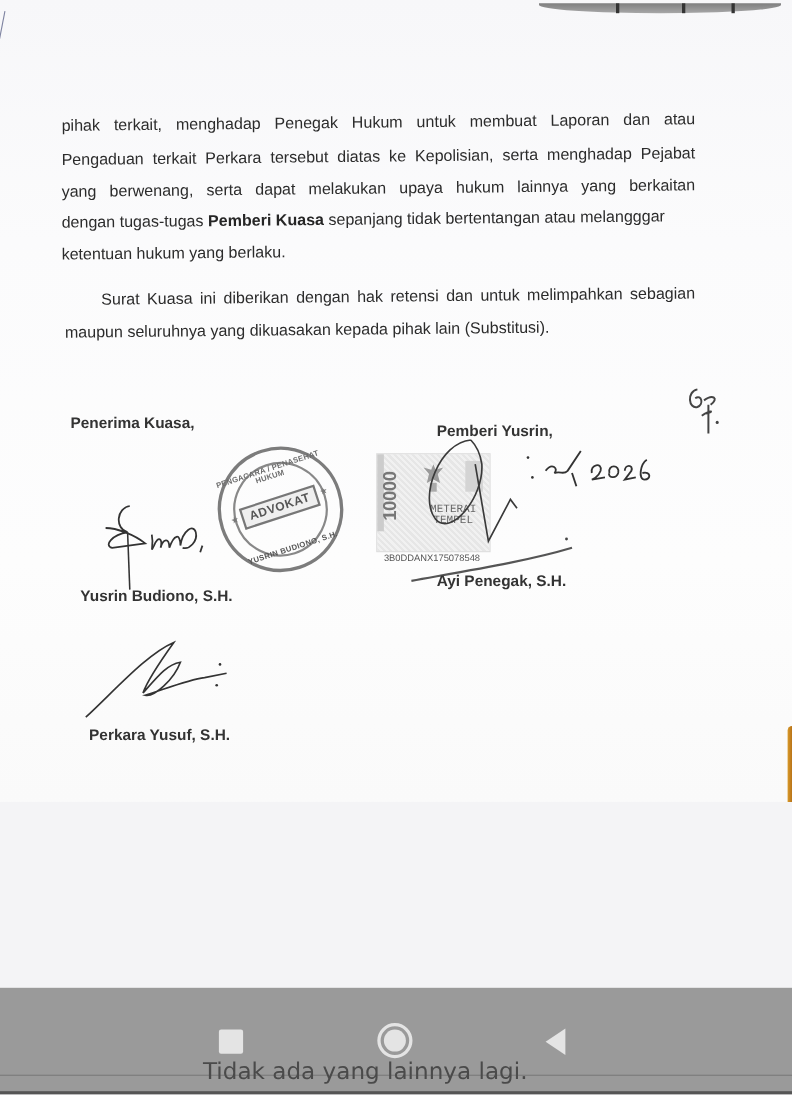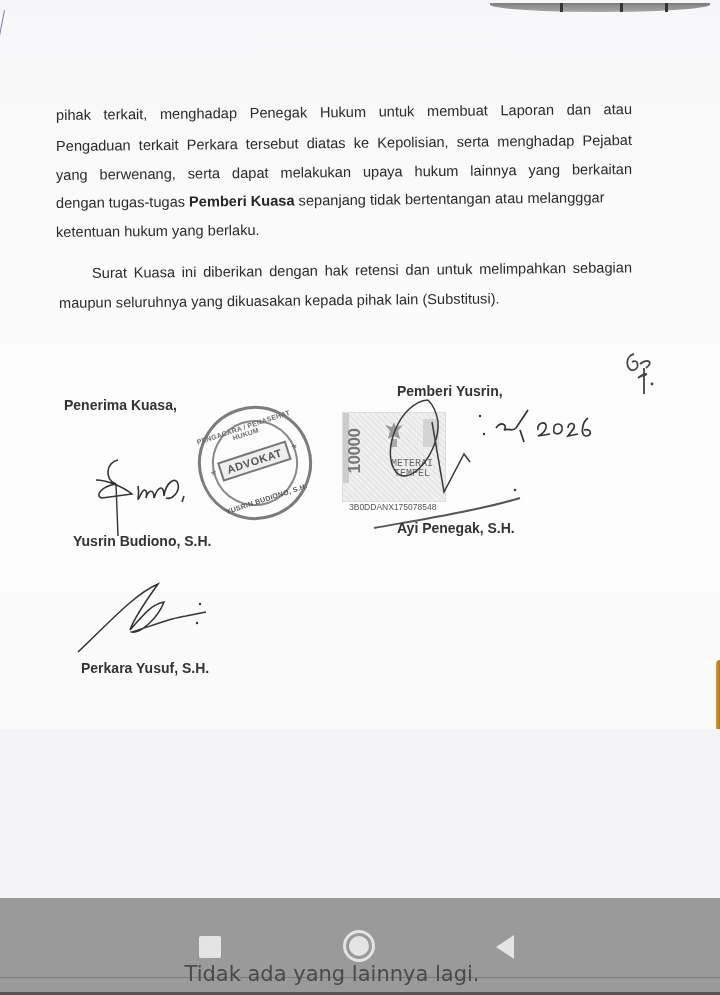--- a/index.html
+++ b/index.html
@@ -115,21 +115,21 @@
   <div class="text-line indent justify" style="top:265px">Surat Kuasa ini diberikan dengan hak retensi dan untuk melimpahkan sebagian</div>
   <div class="text-line" style="top:295px; left:59px">maupun seluruhnya yang dikuasakan kepada pihak lain (Substitusi).</div>
 
   <svg class="hw" style="left:620px; top:344px" width="50" height="60">
     <path d="M14 10 C 4 12, 6 28, 14 26 C 20 24, 18 14, 12 18" stroke="#444" stroke-width="1.8" fill="none"></path>
     <path d="M20 20 C 28 14, 34 18, 26 24 M18 34 C 26 28, 30 30, 22 32 M24 24 L24 50" stroke="#444" stroke-width="1.8" fill="none"></path>
     <circle cx="32" cy="40" r="1.4" fill="#444"></circle>
   </svg>
 
   <div class="sig-label" style="left:397px; top:383px">Pemberi Yusrin,</div>
-  <div class="sig-label" style="left:64px; top:397px">Penerima Kuasa,</div>
+  <div class="sig-label" style="left:64px; top:376px">Penerima Kuasa,</div>
 
   <div class="stamp">
     <div class="inner"></div>
     <div class="ring-text-top">PENGACARA / PENASEHAT HUKUM</div>
     <span class="star" style="left:8px">★</span>
     <span class="star" style="right:8px">★</span>
     <div class="band">ADVOKAT</div>
     <div class="ring-text-bottom">YUSRIN BUDIONO, S.H.</div>
   </div>
 

